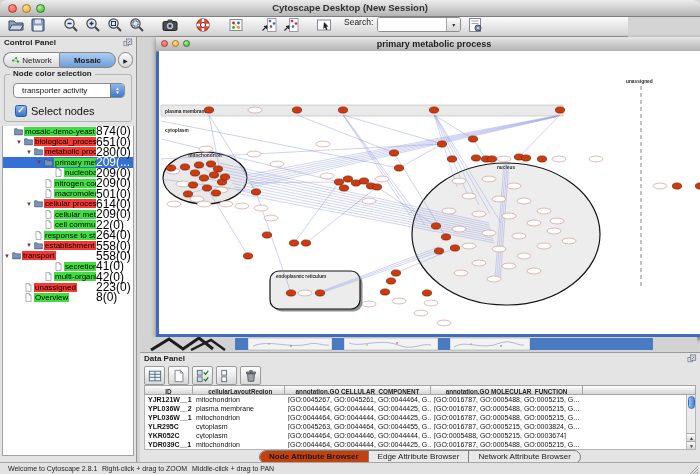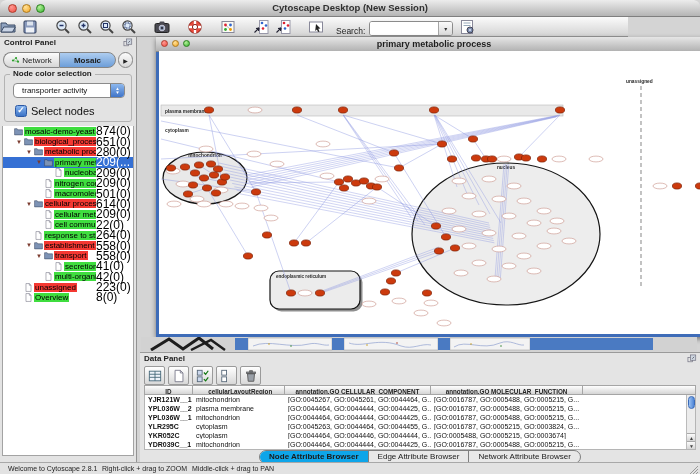--- a/index.html
+++ b/index.html
@@ -15,21 +15,21 @@
   .tl{position:absolute;top:3.5px;width:9px;height:9px;border-radius:50%;box-sizing:border-box;}
   .tl.red{left:8px;background:radial-gradient(circle at 35% 30%,#ff9a94,#ee4d40);border:1px solid #b03a2c;}
   .tl.yel{left:22px;background:radial-gradient(circle at 35% 30%,#ffe29a,#f5a623);border:1px solid #ad7a1d;}
   .tl.grn{left:36px;background:radial-gradient(circle at 35% 30%,#b6f09a,#35b52e);border:1px solid #2a7f1f;}
   #titlebar .title{position:absolute;left:0;right:0;top:2px;text-align:center;
     font-size:9.5px;font-weight:bold;color:#303030;}
 
   
   #toolbar{position:absolute;left:0;top:17px;width:628px;height:20px;
     background:linear-gradient(#fbfbfb,#d3d3d3);border-bottom:1px solid #979797;
-    display:flex;align-items:flex-end;box-sizing:border-box;}
+    display:flex;align-items:flex-start;padding-left:8px;box-sizing:border-box;}
   .tb-icon{width:17px;height:17px;margin-right:5px;flex:none;cursor:default;}
   .tb-icon svg{width:16px;height:16px;}
   .tb-sep{width:11px;flex:none;}
   #search-label{font-size:8.5px;color:#222;margin:0 4px 0 6px;}
   #search-box{display:flex;width:82px;height:13px;border:1px solid #8b8b8b;border-radius:3px;
     background:#fff;overflow:hidden;}
   #search-input{border:none;outline:none;flex:1;font-size:8px;padding:0 2px;min-width:0;}
   #search-arrow{width:13px;background:linear-gradient(#fbfbfb,#d9d9d9);border-left:1px solid #a5a5a5;
     font-size:6px;color:#333;display:flex;align-items:center;justify-content:center;}
   #search-manage{margin-left:6px;}
@@ -115,21 +115,21 @@
   #dt-thumb{position:absolute;left:0.5px;top:1px;width:7px;height:13px;border-radius:4px;
     background:linear-gradient(90deg,#9cc2f2,#4b83d6);border:1px solid #3a6ab8;box-sizing:border-box;}
   .dt-arrow{position:absolute;left:0;width:9px;height:8px;font-size:5px;text-align:center;line-height:8px;
     color:#444;background:linear-gradient(#fbfbfb,#d5d5d5);border-top:1px solid #aaa;box-sizing:border-box;}
   #dt-up{bottom:8px;} #dt-dn{bottom:0;}
   .dp-tabs{position:absolute;left:0;right:0;top:97px;display:flex;justify-content:center;}
   .dp-tabgroup{display:inline-flex;border:1px solid #7f7f7f;border-radius:8px;overflow:hidden;
     background:#e8e8e8;height:12px;}
   .dp-tab{font-size:8px;color:#1a1a1a;padding:1px 9px 0 9px;border-right:1px solid #7f7f7f;white-space:nowrap;}
   .dp-tab:last-child{border-right:none;}
-  .dp-tab.sel{background:#0ea5e9;font-weight:bold;}
+  .dp-tab.sel{background:#c2410c;font-weight:bold;}
 
   
   #statusbar{position:absolute;left:0;top:462px;width:700px;height:12px;background:#e2e2e2;
     border-top:1px solid #a8a8a8;}
   .status-item{position:absolute;top:2px;font-size:7px;color:#222;white-space:nowrap;}
   #st0{left:8px;} #st1{left:102px;} #st2{left:192px;}
   #status-grip{position:absolute;right:2px;top:2px;}
 </style>
 </head>
 <body>
@@ -372,21 +372,21 @@
           <span class="tcount">264(0)</span>
         </div>
         <div class="trow" style="padding-left: 22px;">
           <span class="tri">▼</span>
           <span class="ticon"><svg viewBox="0 0 16 16" width="100%" height="100%">
               <path d="M1 3h4.5l1.2 2H15v9H1z" fill="#7d93b5" stroke="#33415c" stroke-width="0.9"></path>
             </svg></span>
           <span class="tlabelwrap"><span class="tlabel hl-r">establishment of lo</span></span>
           <span class="tcount">558(0)</span>
         </div>
-        <div class="trow" style="padding-left: 32px;">
+        <div class="trow" style="">
           <span class="tri">▼</span>
           <span class="ticon"><svg viewBox="0 0 16 16" width="100%" height="100%">
               <path d="M1 3h4.5l1.2 2H15v9H1z" fill="#7d93b5" stroke="#33415c" stroke-width="0.9"></path>
             </svg></span>
           <span class="tlabelwrap"><span class="tlabel hl-r">transport</span></span>
           <span class="tcount">558(0)</span>
         </div>
         <div class="trow" style="padding-left: 42px;">
           <span class="tri"></span>
           <span class="ticon"><svg viewBox="0 0 16 16" width="100%" height="100%">

